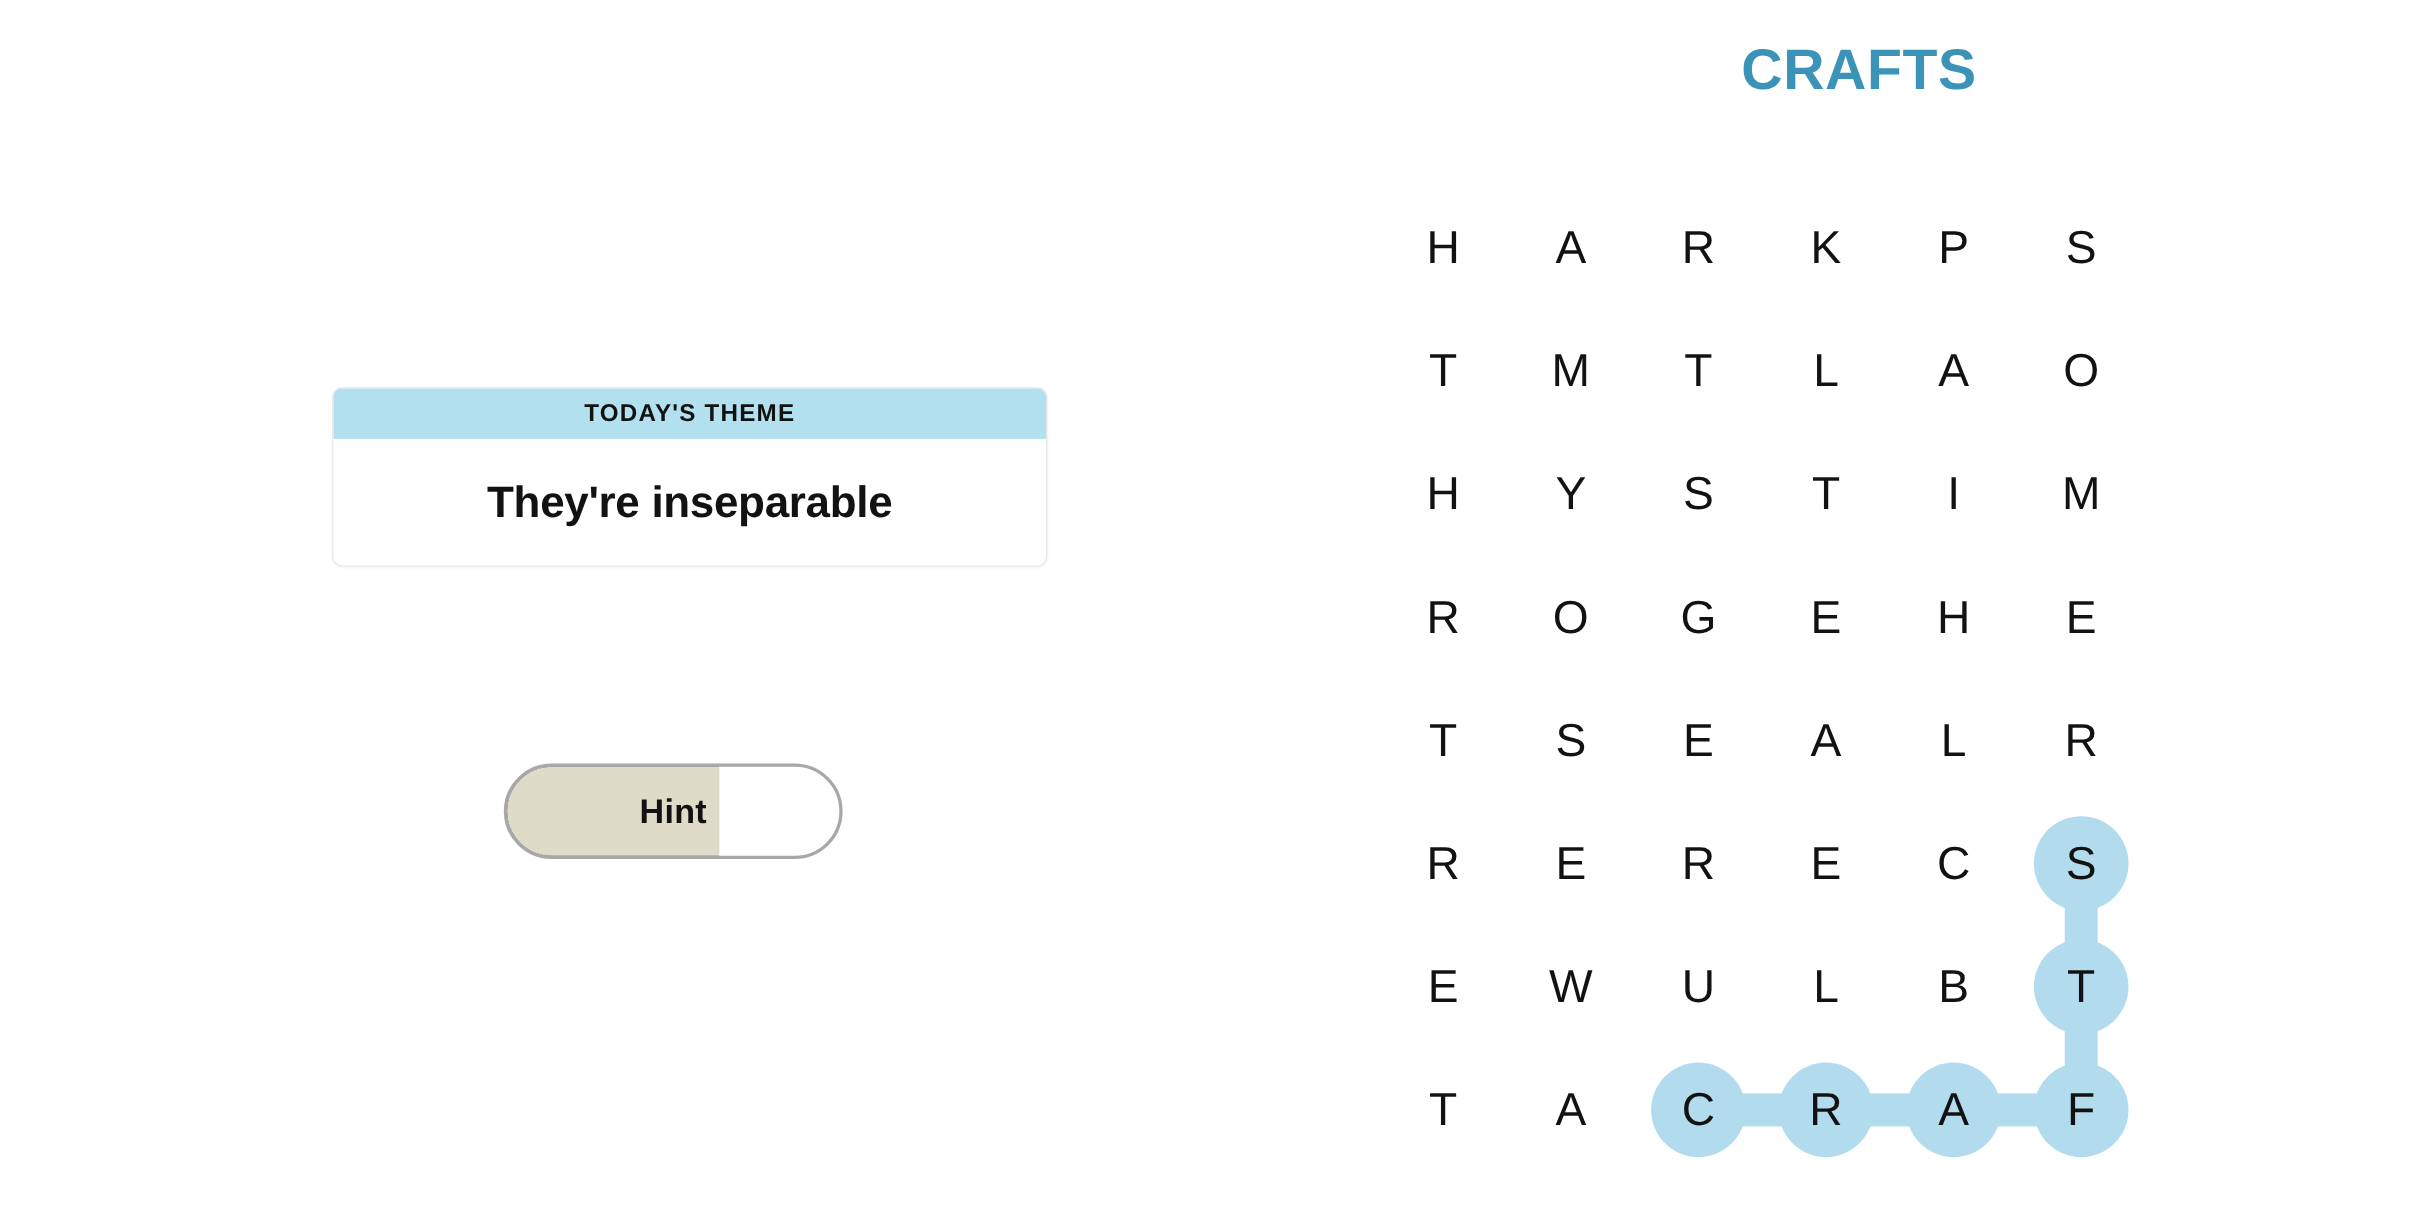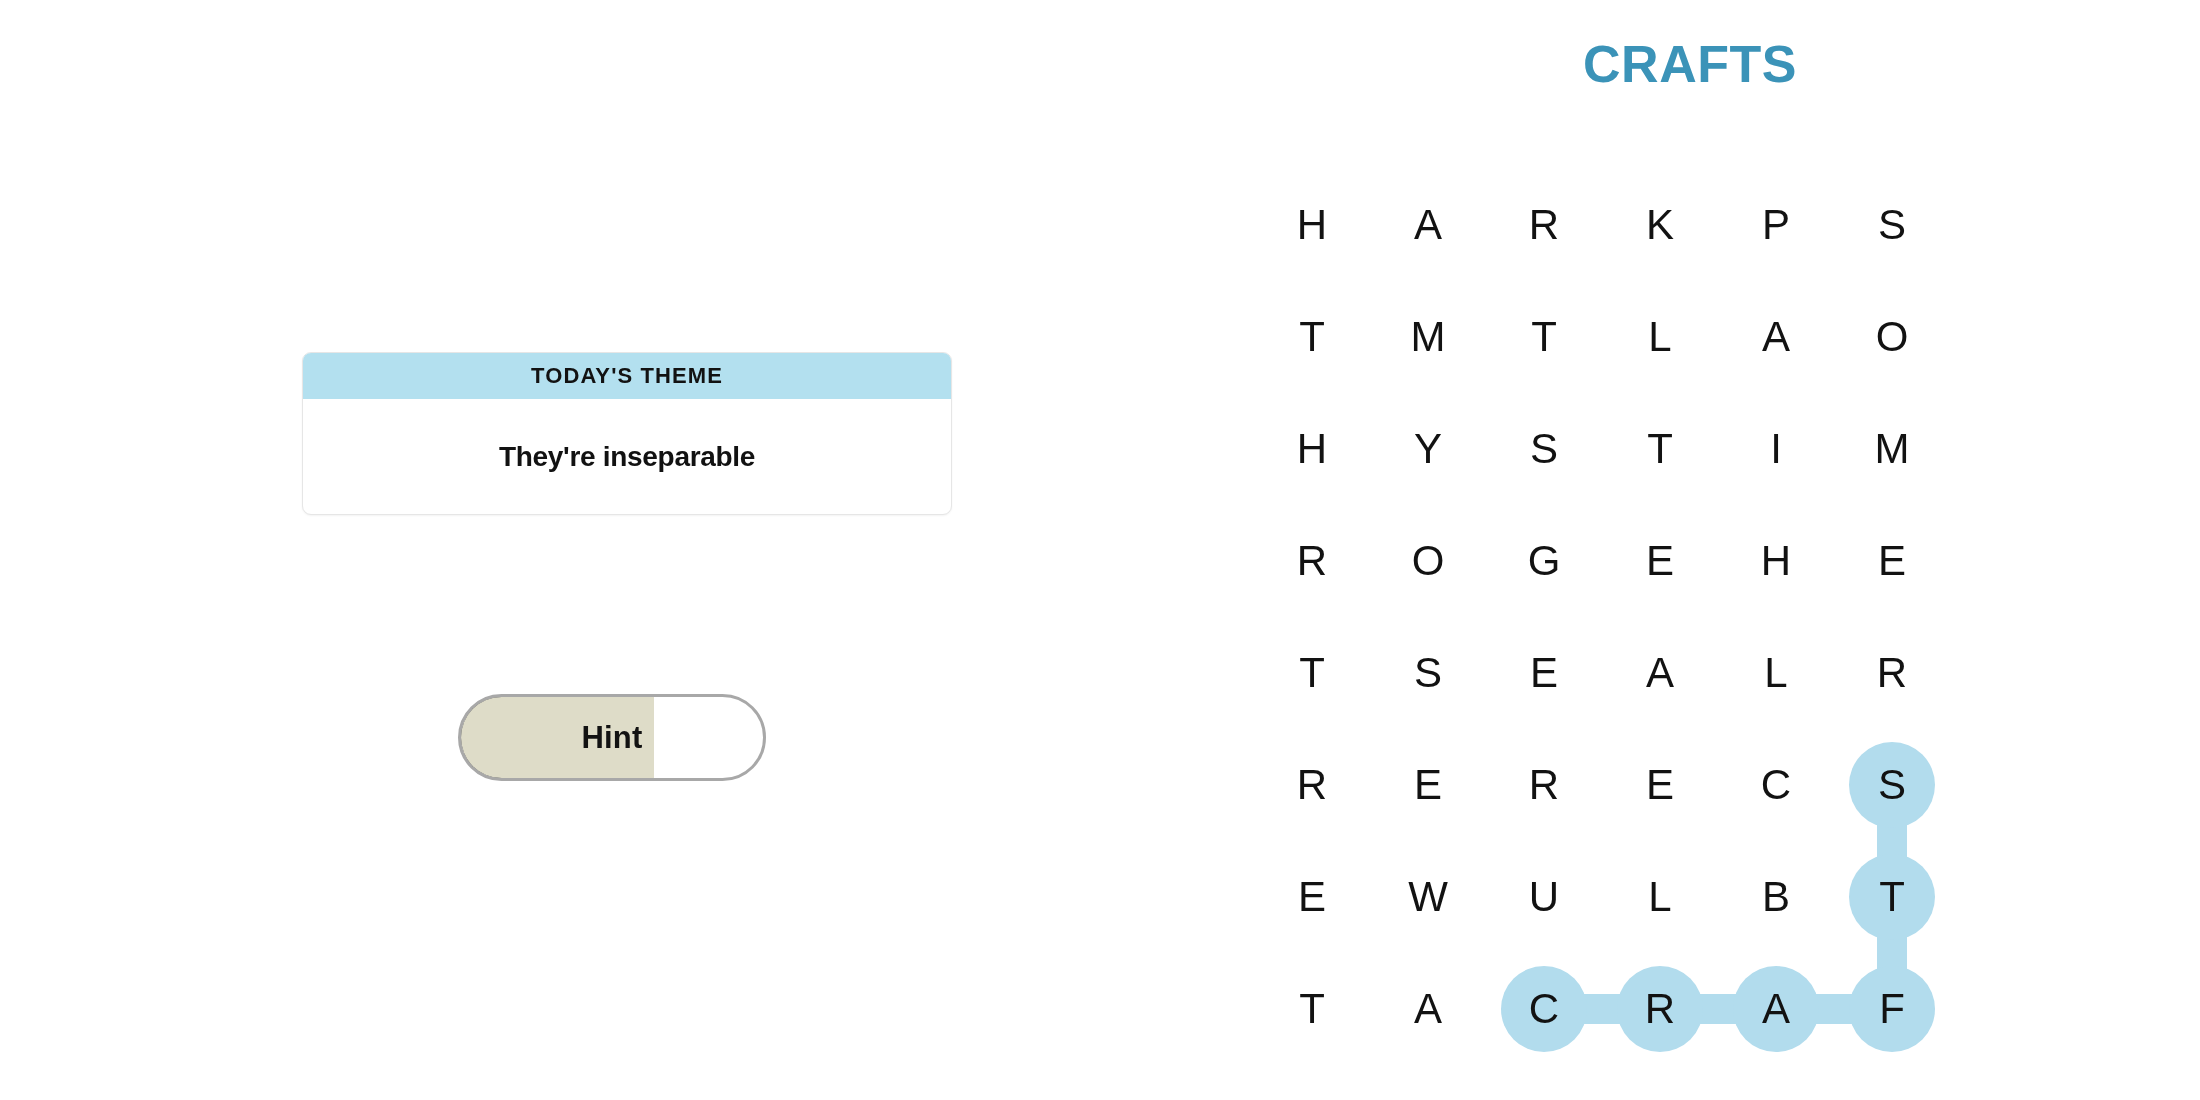--- a/index.html
+++ b/index.html
@@ -57,21 +57,21 @@
   }
 
   #theme-card-body {
     height: 116px;
     display: flex;
     align-items: center;
     justify-content: center;
   }
 
   #theme-clue {
-    font-size: 28px;
+    font-size: 40px;
     font-weight: 700;
     color: #121212;
     letter-spacing: -0.3px;
   }
 
   #progress-line {
     position: absolute;
     left: 285px;
     top: 580px;
     width: 650px;

